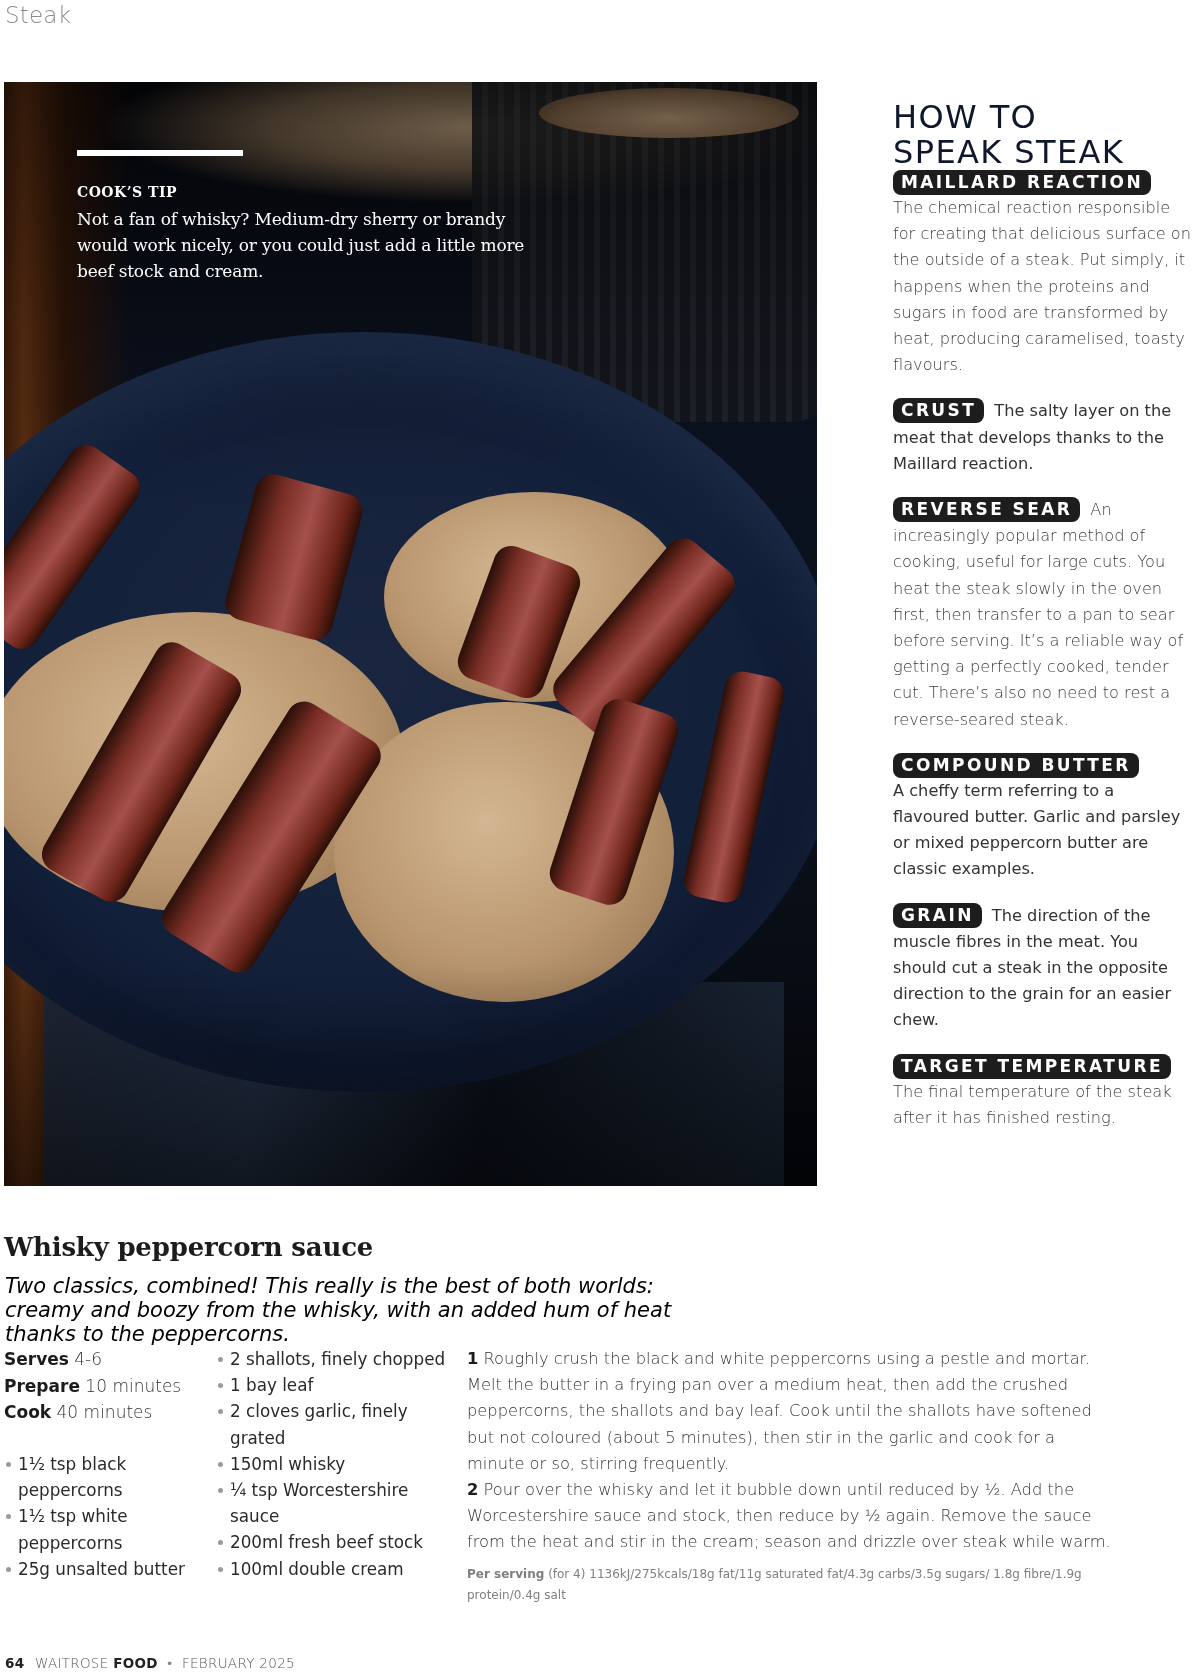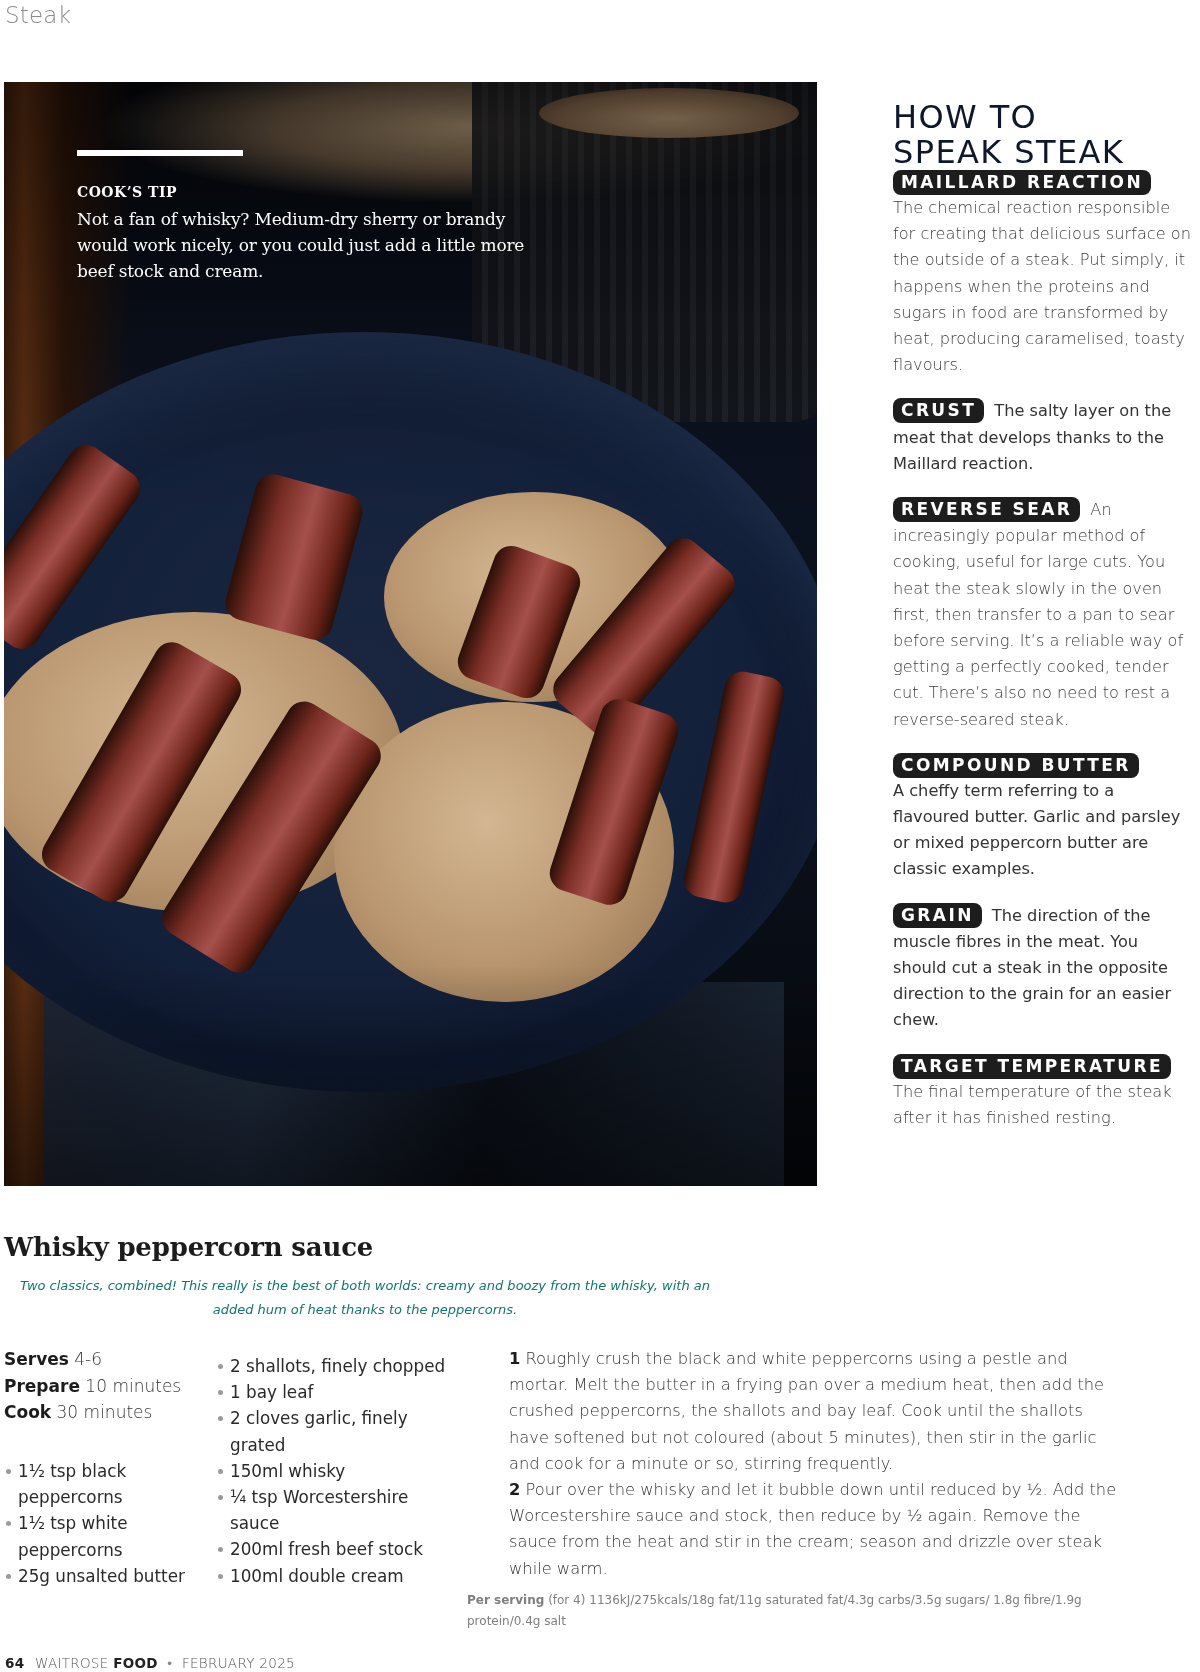--- a/index.html
+++ b/index.html
@@ -104,42 +104,42 @@
 
     
     .recipe-title {
       position: absolute; left: 4px; top: 1232px;
       font-family: "DejaVu Serif", serif; font-weight: bold; font-size: 26px;
       color: #1c1c1c; letter-spacing: -0.2px;
     }
     .recipe-intro {
       position: absolute; left: 5px; top: 1274px; width: 720px;
       font-family: "DejaVu Sans", sans-serif; font-style: italic; font-weight: 300;
-      font-size: 13px; line-height: 24px; color: #0f766e; text-align: center;
+      font-size: 21px; line-height: 24px; color: #000000;
     }
     .meta { position: absolute; left: 4px; top: 1346px; width: 210px; }
     .meta .row { font-size: 17px; line-height: 26.5px; color: #333; }
     .meta .row b { font-weight: bold; color: #1c1c1c; }
     .meta .row span.v { font-weight: 300; }
 
-    ul.ing { list-style: none; margin-top: 7px; }
+    ul.ing { list-style: none; }
     ul.ing li {
       position: relative; padding-left: 14px;
       font-size: 16.8px; line-height: 26.2px; color: #2a2a2a;
     }
     ul.ing li::before {
       content: ""; position: absolute; left: 2px; top: 11px;
       width: 5px; height: 5px; border-radius: 50%; background: #9a9a9a;
     }
     .ing-left { position: absolute; left: 4px; top: 1451px; width: 200px; }
     .ing-right { position: absolute; left: 216px; top: 1346px; width: 240px; }
 
     .method { position: absolute; left: 467px; top: 1346px; width: 650px; }
     .method p {
-      font-size: 16.3px; line-height: 26.2px; font-weight: 300; color: #333; margin-left: 42px;
+      font-size: 16.3px; line-height: 26.2px; font-weight: 300; color: #333;
     }
     .method p b { font-weight: bold; color: #1c1c1c; }
     .nutrition {
       margin-top: 8px; font-size: 12px; line-height: 21.5px; color: #7f7f7f;
     }
     .nutrition b { font-weight: bold; }
 
     .footer {
       position: absolute; left: 5px; top: 1655px;
       font-size: 13.5px; color: #555; letter-spacing: 0.3px; font-weight: 300;
@@ -222,21 +222,21 @@
   <div class="row">
     <b>Serves</b>
     <span class="v">4-6</span>
   </div>
   <div class="row">
     <b>Prepare</b>
     <span class="v">10 minutes</span>
   </div>
   <div class="row">
     <b>Cook</b>
-    <span class="v">30 minutes</span>
+    <span class="v">40 minutes</span>
   </div>
 </div>
 
 <ul class="ing ing-left">
   <li>1½ tsp black peppercorns</li>
   <li>1½ tsp white peppercorns</li>
   <li>25g unsalted butter</li>
 </ul>
 
 <ul class="ing ing-right">

